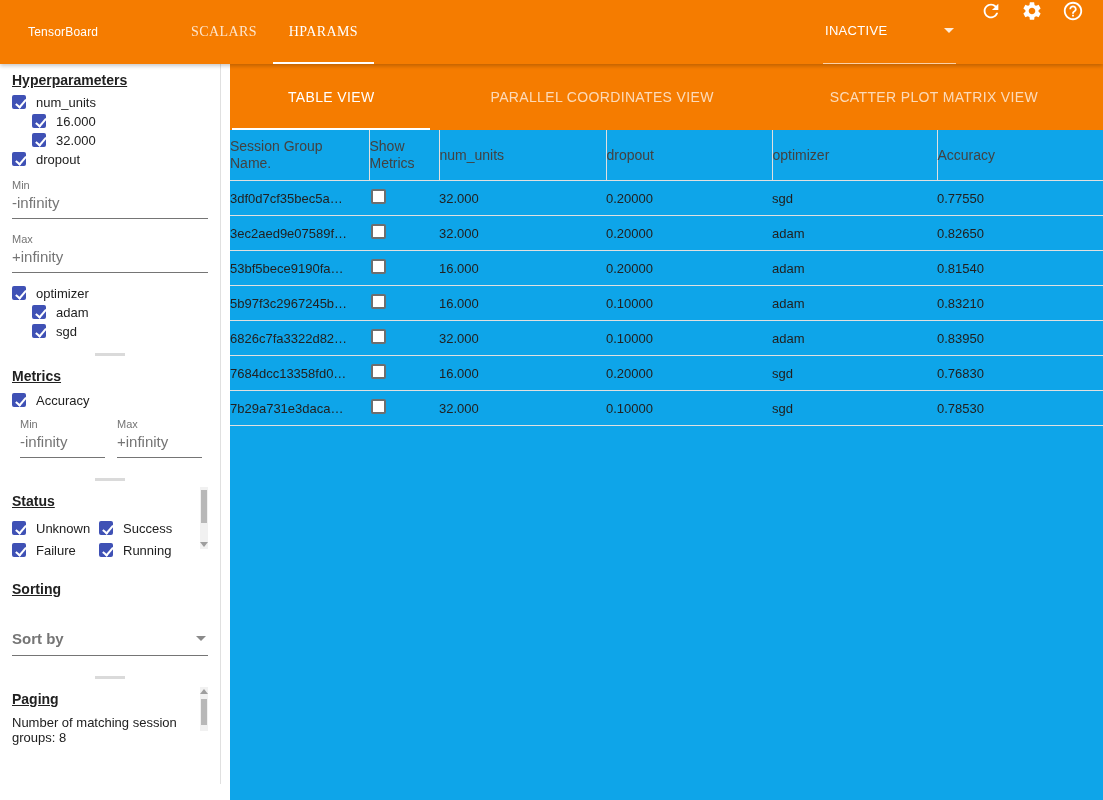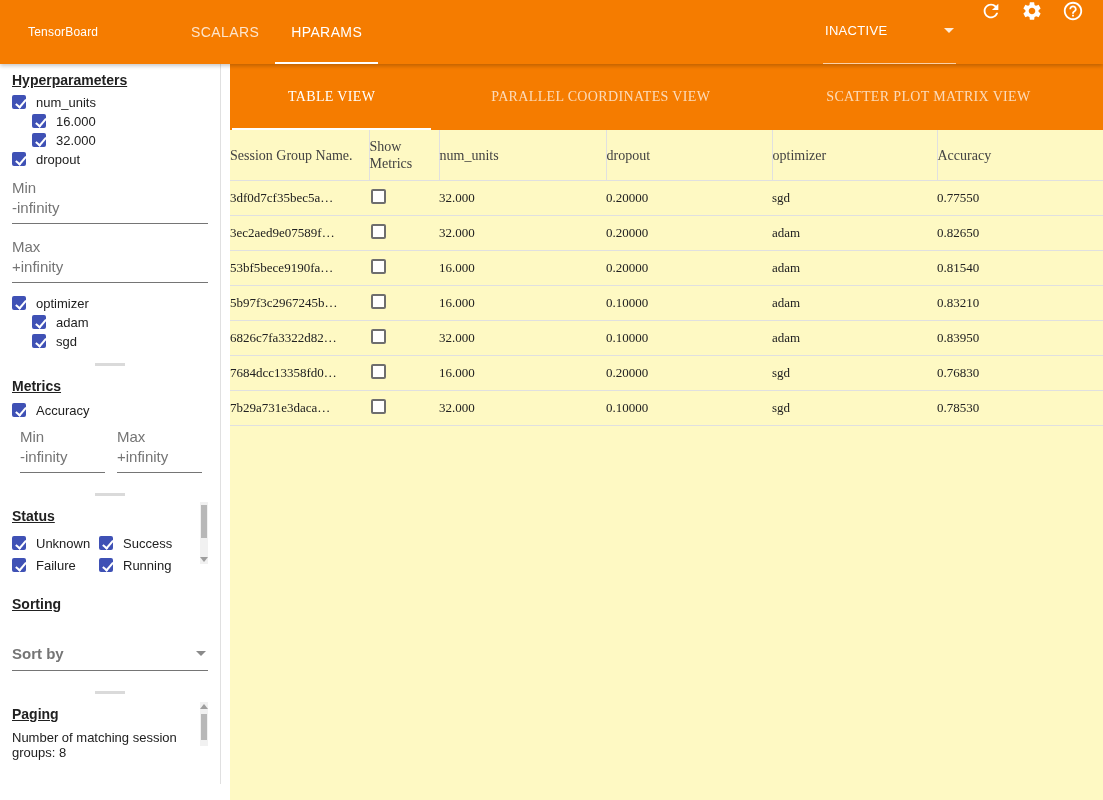--- a/index.html
+++ b/index.html
@@ -8,21 +8,21 @@
   .app { position: relative; width: 1103px; height: 800px; overflow: hidden; }
 
   
   .topbar { position: absolute; top: 0; left: 0; right: 0; height: 64px;
     background: #f57c00; display: flex; align-items: stretch; color: #fff;
     box-shadow: 0 2px 4px rgba(0,0,0,0.22); z-index: 10; }
   .tb-title { width: 175px; padding-left: 28px; font-size: 12px; display: flex;
     align-items: center; font-weight: 400; letter-spacing: 0.2px; }
   .nav-tabs { display: flex; align-items: stretch; }
   .nav-tab { padding: 12px 16px; display: flex; align-items: center; font-size: 14px;
-    letter-spacing: 0.4px; color: rgba(255,255,255,0.8); cursor: pointer; position: relative; }
+    letter-spacing: 0.4px; color: rgba(255,255,255,0.8); cursor: pointer; position: relative; font-family: Liberation Serif, serif; }
   .nav-tab.active { color: #fff; }
   .nav-tab.active::after { content: ""; position: absolute; left: 0; right: 0; bottom: 0;
     height: 2px; background: #fff; }
   .topbar-right { margin-left: auto; display: flex; gap: 17px;
     padding-right: 18px; }
   .reload-select { width: 133px; display: flex; align-items: center; justify-content: space-between;
     border-bottom: 1px solid rgba(255,255,255,0.65); padding: 3px 2px 5px 2px;
     font-size: 13px; letter-spacing: 0.3px; cursor: pointer; margin-right: 6px; }
   .caret { width: 0; height: 0; border-left: 5px solid transparent; border-right: 5px solid transparent;
     border-top: 5px solid currentColor; opacity: 0.85; }
@@ -39,21 +39,21 @@
   .cb-row { display: flex; align-items: center; gap: 10px; height: 16px; margin: 3px 0; cursor: pointer; }
   .cb-row.child { margin-left: 20px; }
   .cb-label { font-size: 13px; color: #212121; white-space: nowrap; }
   .checkbox { width: 14px; height: 14px; border: 2px solid #757575; border-radius: 2px;
     display: inline-block; position: relative; flex: none; background: #fff; }
   .checkbox.checked { background: #3f51b5; border-color: #3f51b5; }
   .checkbox.checked::after { content: ""; position: absolute; left: 4px; top: 0px;
     width: 4px; height: 9px; border: solid #fff; border-width: 0 2px 2px 0;
     transform: rotate(40deg); }
   .field { margin-top: 12px; }
-  .field-label { font-size: 15px; color: #757575; display: block; }
+  .field-label { font-size: 11px; color: #757575; display: block; }
   .line-input { border: none; border-bottom: 1px solid rgba(0,0,0,0.54); width: 100%;
     font-size: 15px; color: #757575; padding: 3px 0 7px 0; background: transparent;
     outline: none; font-family: inherit; }
   .minmax-row { display: flex; gap: 12px; margin-top: 10px; padding-left: 8px; }
   .minmax-row .field { margin-top: 0; width: 85px; }
   .drag-handle { width: 30px; height: 3px; background: #dadada; margin: 5px auto 4px auto; cursor: row-resize; }
   .status-grid { display: grid; grid-template-columns: 87px 87px; margin-top: 8px; }
   .select-line { display: flex; align-items: center; justify-content: space-between;
     border-bottom: 1px solid rgba(0,0,0,0.54); padding: 3px 2px 8px 0;
     font-size: 15px; color: #757575; cursor: pointer; }
@@ -70,21 +70,21 @@
   .tri-up { position: absolute; top: 2px; left: 0px; width: 0; height: 0;
     border-left: 4px solid transparent; border-right: 4px solid transparent;
     border-bottom: 5px solid #9e9e9e; }
   .sb-status .fake-scrollbar { top: 2px; height: 62px; }
   .sb-status .thumb { top: 3px; height: 33px; }
   .sb-paging .fake-scrollbar { top: 4px; height: 44px; }
   .sb-paging .thumb { top: 12px; height: 26px; }
   .sorting-section { margin-top: 6px; }
 
   
-  .main { position: absolute; top: 64px; left: 230px; right: 0; bottom: 0; background: #fef9c3; font-family: Liberation Serif, serif; }
+  .main { position: absolute; top: 64px; left: 230px; right: 0; bottom: 0; background: #0ea5e9; }
   .view-tabs { height: 66px; background: #f57c00; display: flex; align-items: stretch; }
   .view-tab { padding: 0 58px; display: flex; align-items: center; justify-content: center;
     color: rgba(255,255,255,0.72); font-size: 14px; letter-spacing: 0.35px;
     cursor: pointer; position: relative; white-space: nowrap; }
   .view-tab.active { color: #fff; }
   .view-tab.active::after { content: ""; position: absolute; left: 2px; right: 2px; bottom: 0;
     height: 2px; background: #fff; }
 
   table.hparams { width: 100%; border-collapse: collapse; table-layout: fixed; }
   table.hparams th { text-align: left; font-weight: 400; font-size: 14px; color: #424242;

